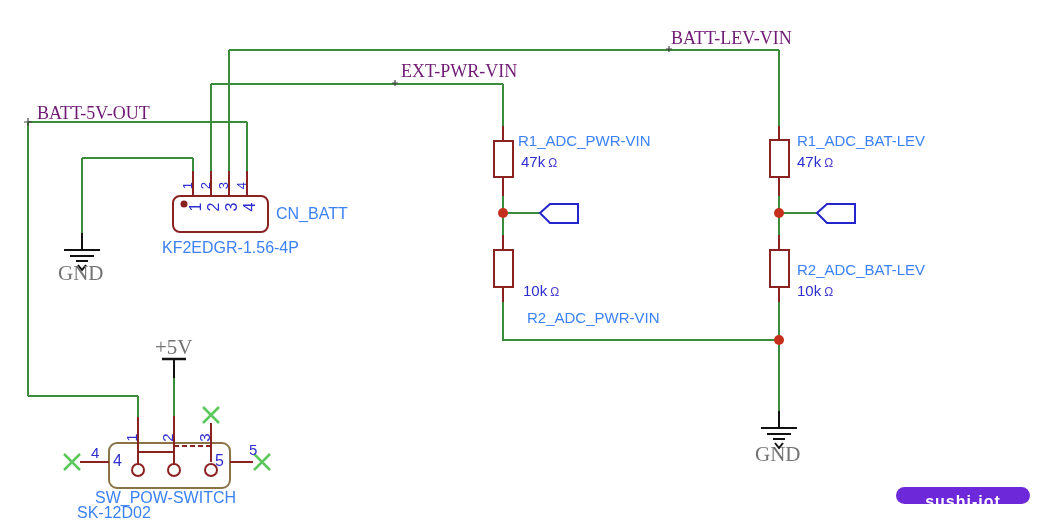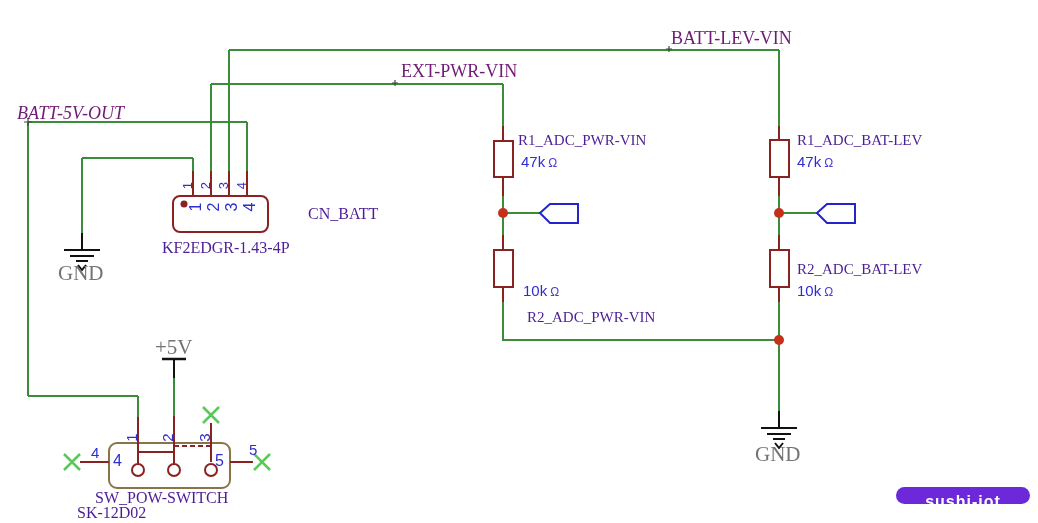--- a/index.html
+++ b/index.html
@@ -3,21 +3,21 @@
 <meta charset="utf-8">
 <style>
   html,body{margin:0;padding:0;background:#ffffff;}
   #canvas{position:relative;width:1038px;height:523px;background:#ffffff;overflow:hidden;
           font-family:"Liberation Sans",sans-serif;}
   #schem-svg{position:absolute;left:0;top:0;}
   .lbl{position:absolute;white-space:nowrap;line-height:1;}
   .net{font-family:"Liberation Serif",serif;color:#701a75;font-size:18px;}
   .port{font-family:"Liberation Serif",serif;color:#2424cc;font-size:20px;}
   .pwr{font-family:"Liberation Serif",serif;color:#737373;font-size:21px;}
-  .ref{font-family:Liberation Serif, serif;color:#4c1d95;font-size:15px;}
+  .ref{font-family:Liberation Sans, sans-serif;color:#3b82f6;font-size:15px;}
   .big{font-size:16px;}
   .val{font-family:"Liberation Sans",sans-serif;color:#2d2dd0;font-size:15px;}
   .val .unit{font-size:12px;margin-left:3px;color:#4b3fd0;}
   .pin{font-family:"Liberation Sans",sans-serif;color:#2d2dd0;font-size:15px;}
   .pin-sm{font-size:13px;}
   .pin-lg{font-size:16px;}
   .rot{display:block;text-align:center;transform:rotate(-90deg);}
   .rotbox{position:absolute;}
   .watermark{position:absolute;left:896px;top:487px;width:134px;height:17px;
              background:#6d28d9;border-radius:14px;color:#ffffff;font-weight:bold;
@@ -107,29 +107,29 @@
 
     <g stroke="#5cc85c" stroke-width="2.5">
       <path d="M203,407 L219,423 M219,407 L203,423"></path>
       <path d="M64,454 L80,470 M80,454 L64,470"></path>
       <path d="M254,454 L270,470 M270,454 L254,470"></path>
     </g>
   </svg>
 
   <div class="lbl net" style="left:671px;top:29px;">BATT-LEV-VIN</div>
   <div class="lbl net" style="left:401px;top:62px;text-align:right;">EXT-PWR-VIN</div>
-  <div class="lbl net" style="left:17px;top:104px;font-style:italic;">BATT-5V-OUT</div>
+  <div class="lbl net" style="left:37px;top:104px;">BATT-5V-OUT</div>
 
 
   <div class="lbl pwr" style="left:58px;top:263px;">GND</div>
   <div class="lbl pwr" style="left:755px;top:444px;">GND</div>
   <div class="lbl pwr" style="left:155px;top:337px;">+5V</div>
 
-  <div class="lbl ref big" style="left:276px;top:206px;margin-left:32px;">CN_BATT</div>
-  <div class="lbl ref big" style="left:162px;top:240px;">KF2EDGR-1.43-4P</div>
+  <div class="lbl ref big" style="left:276px;top:206px;">CN_BATT</div>
+  <div class="lbl ref big" style="left:162px;top:240px;">KF2EDGR-1.56-4P</div>
 
   <div class="rotbox" style="left:179px;top:178px;width:16px;height:16px;">
     <span class="pin pin-sm rot">1</span>
     </div>
   <div class="rotbox" style="left:197px;top:178px;width:16px;height:16px;">
     <span class="pin pin-sm rot">2</span>
     </div>
   <div class="rotbox" style="left:215px;top:178px;width:16px;height:16px;">
     <span class="pin pin-sm rot">3</span>
     </div>

